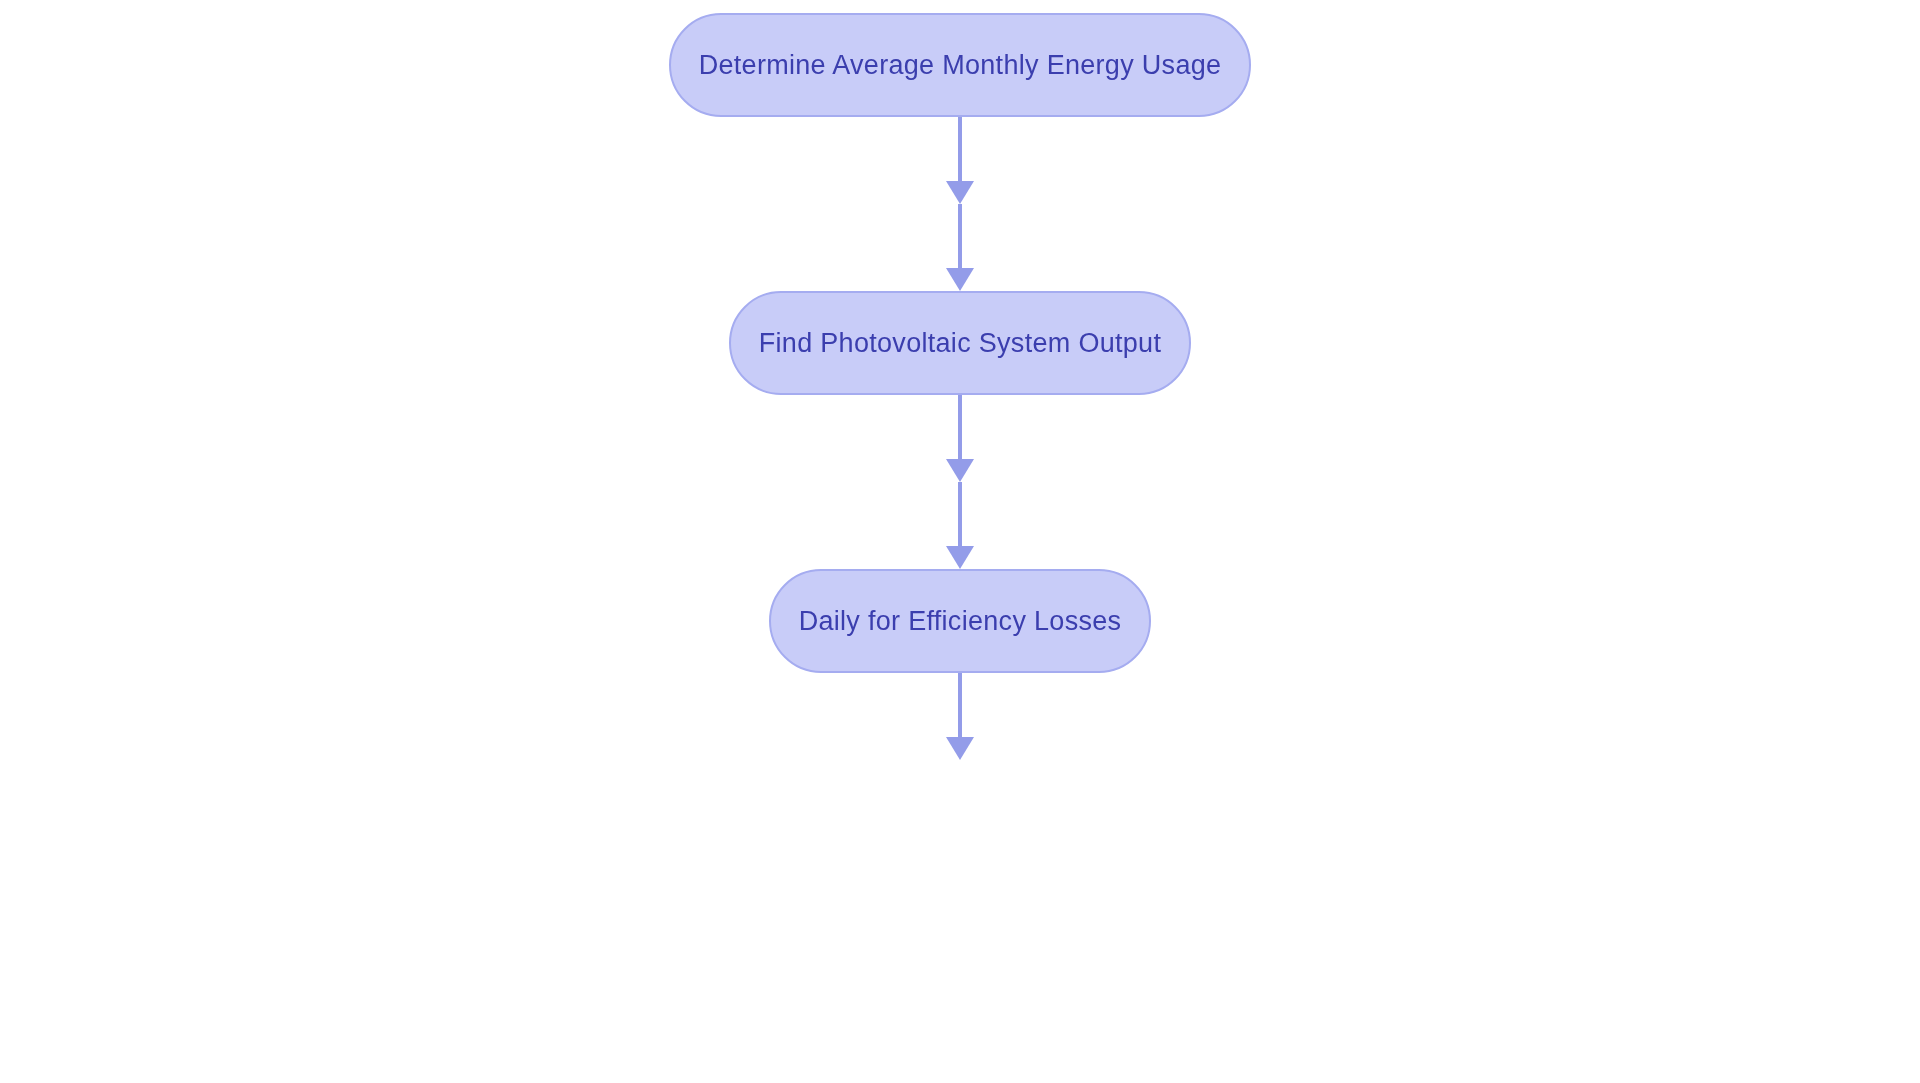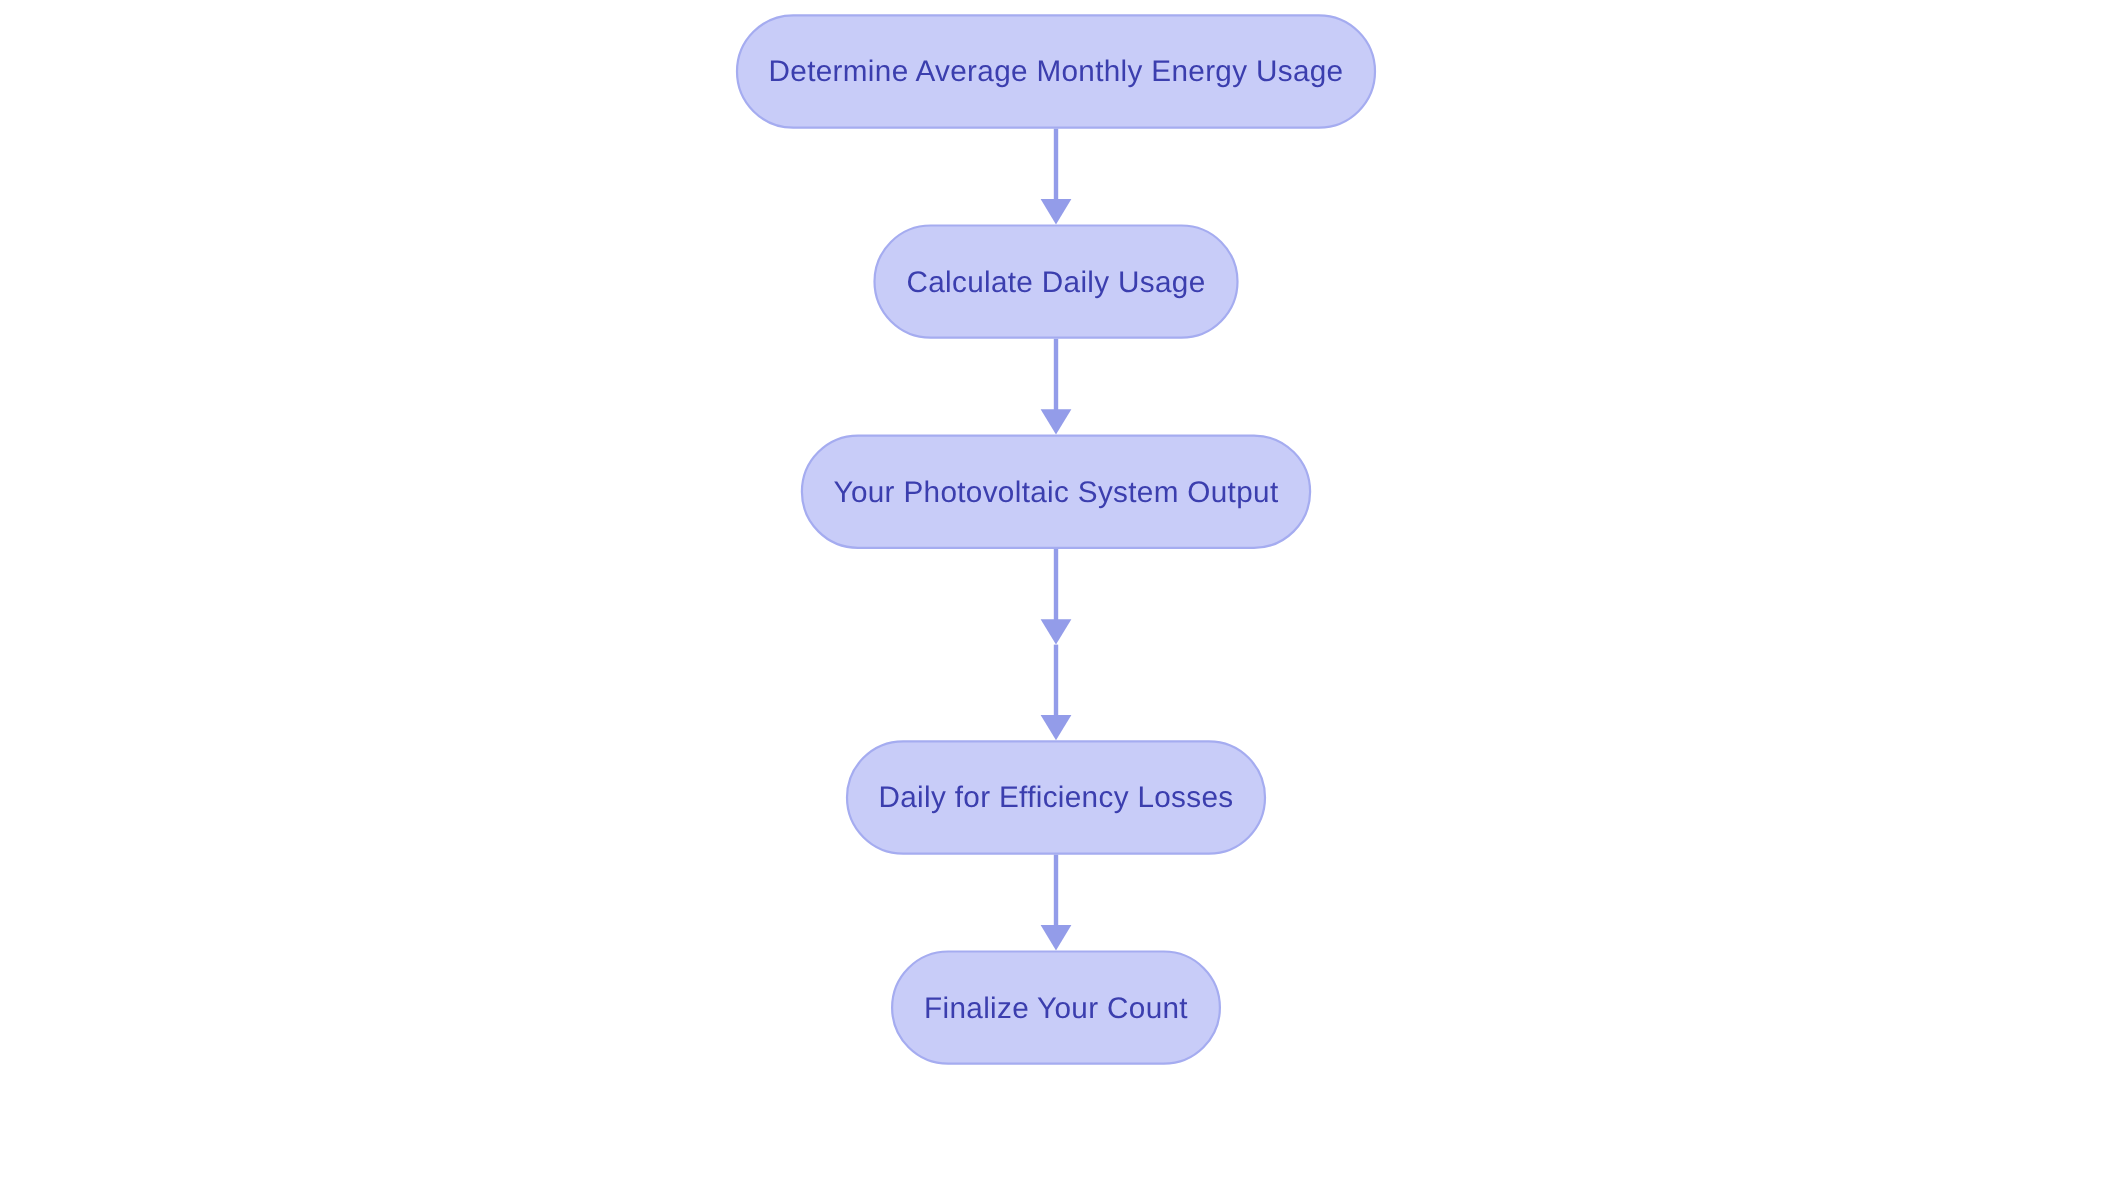--- a/index.html
+++ b/index.html
@@ -66,31 +66,28 @@
 
   <div class="node">
     <span class="node-label">Determine Average Monthly Energy Usage</span>
   </div>
 
   <div class="connector">
     <div class="connector-line"></div>
     <div class="connector-head"></div>
   </div>
 
-  <div class="node">
-    <span class="node-label">Calculate Daily Usage</span>
-  </div>
 
   <div class="connector">
     <div class="connector-line"></div>
     <div class="connector-head"></div>
   </div>
 
   <div class="node">
-    <span class="node-label">Your Photovoltaic System Output</span>
+    <span class="node-label">Find Photovoltaic System Output</span>
   </div>
 
   <div class="connector">
     <div class="connector-line"></div>
     <div class="connector-head"></div>
   </div>
 
 
   <div class="connector">
     <div class="connector-line"></div>
@@ -99,17 +96,14 @@
 
   <div class="node">
     <span class="node-label">Daily for Efficiency Losses</span>
   </div>
 
   <div class="connector">
     <div class="connector-line"></div>
     <div class="connector-head"></div>
   </div>
 
-  <div class="node">
-    <span class="node-label">Finalize Your Count</span>
-  </div>
 
 </div>
 
 </body></html>

